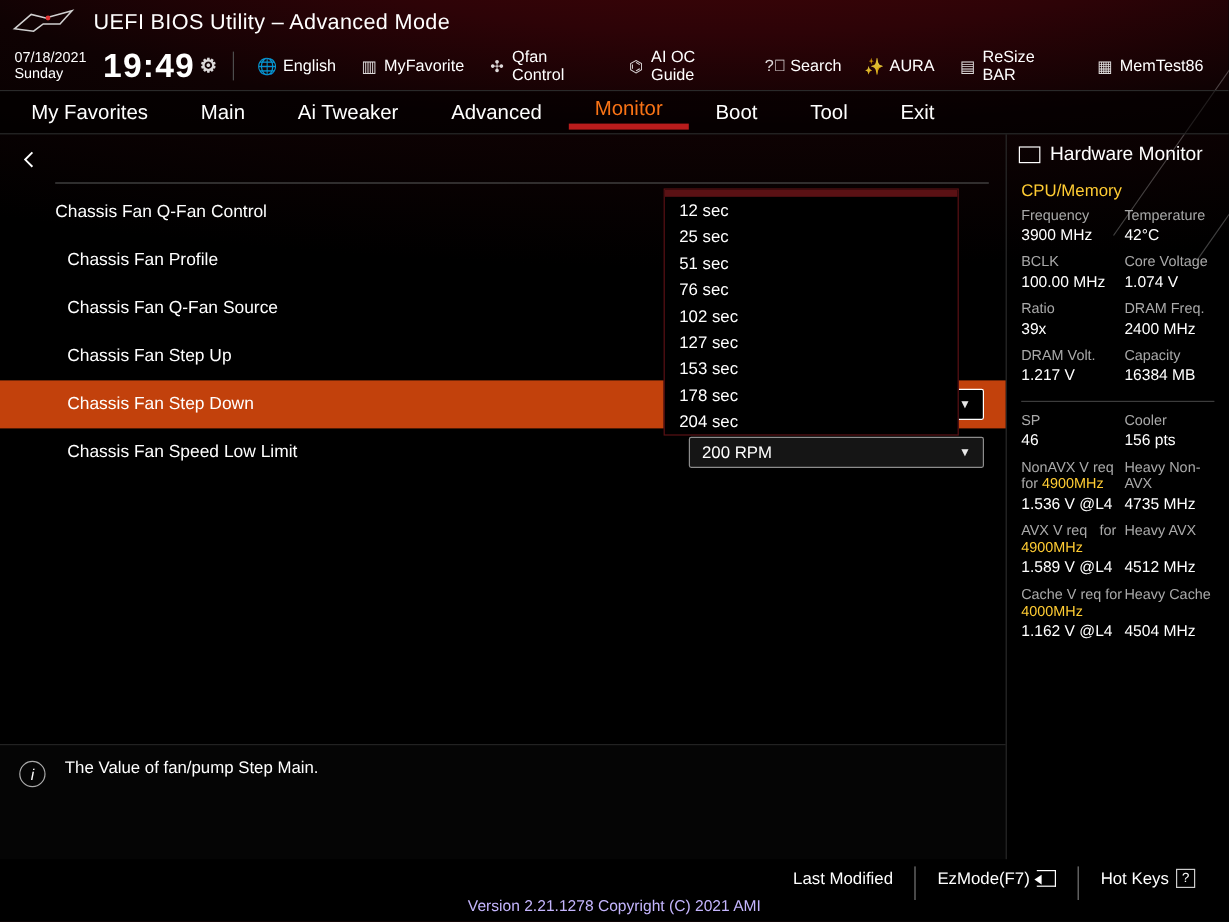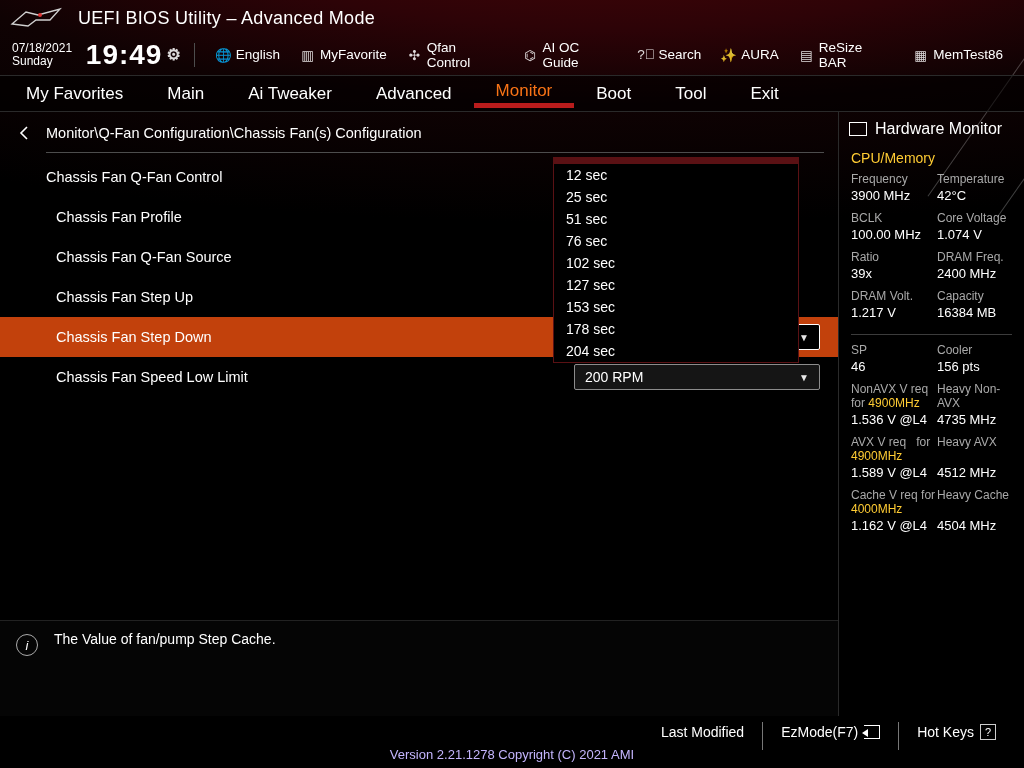--- a/index.html
+++ b/index.html
@@ -145,21 +145,20 @@
   </div>
 
   <div class="body">
     <div class="left">
       <div class="bc">
         <span class="back">
           <svg width="16" height="16" viewBox="0 0 16 16">
               <path d="M10 2 L4 8 L10 14" fill="none" stroke="#fff" stroke-width="1.6"></path>
             </svg>
         </span>
-        <span>Monitor\Q-Fan Configuration\Chassis Fan(s) Configuration</span>
       </div>
       <div class="bc-hr"></div>
 
       <div class="rows">
         <div class="row">
             <span class="lab">Chassis Fan Q-Fan Control</span>
             <span class="valbox"></span>
           </div>
         <div class="row sub">
             <span class="lab">Chassis Fan Profile</span>
@@ -215,21 +214,21 @@
 
         <style>.dd{top:0 !important;height:auto}</style>
 
         <style>.dd{position:absolute;top:0}</style>
 
         <style>.rows{overflow:visible}.dd{top:-38px}</style>
       </div>
 
       <div class="help">
         <span class="info">i</span>
-        <span>The Value of fan/pump Step Cache.</span>
+        <span>The Value of fan/pump Step Main.</span>
       </div>
     </div>
 
     <div class="right">
       <div class="hm-title">
         <span class="hm-icon"></span>
         <span>Hardware Monitor</span>
       </div>
       <div class="sec-h">CPU/Memory</div>
       <div class="grid">

